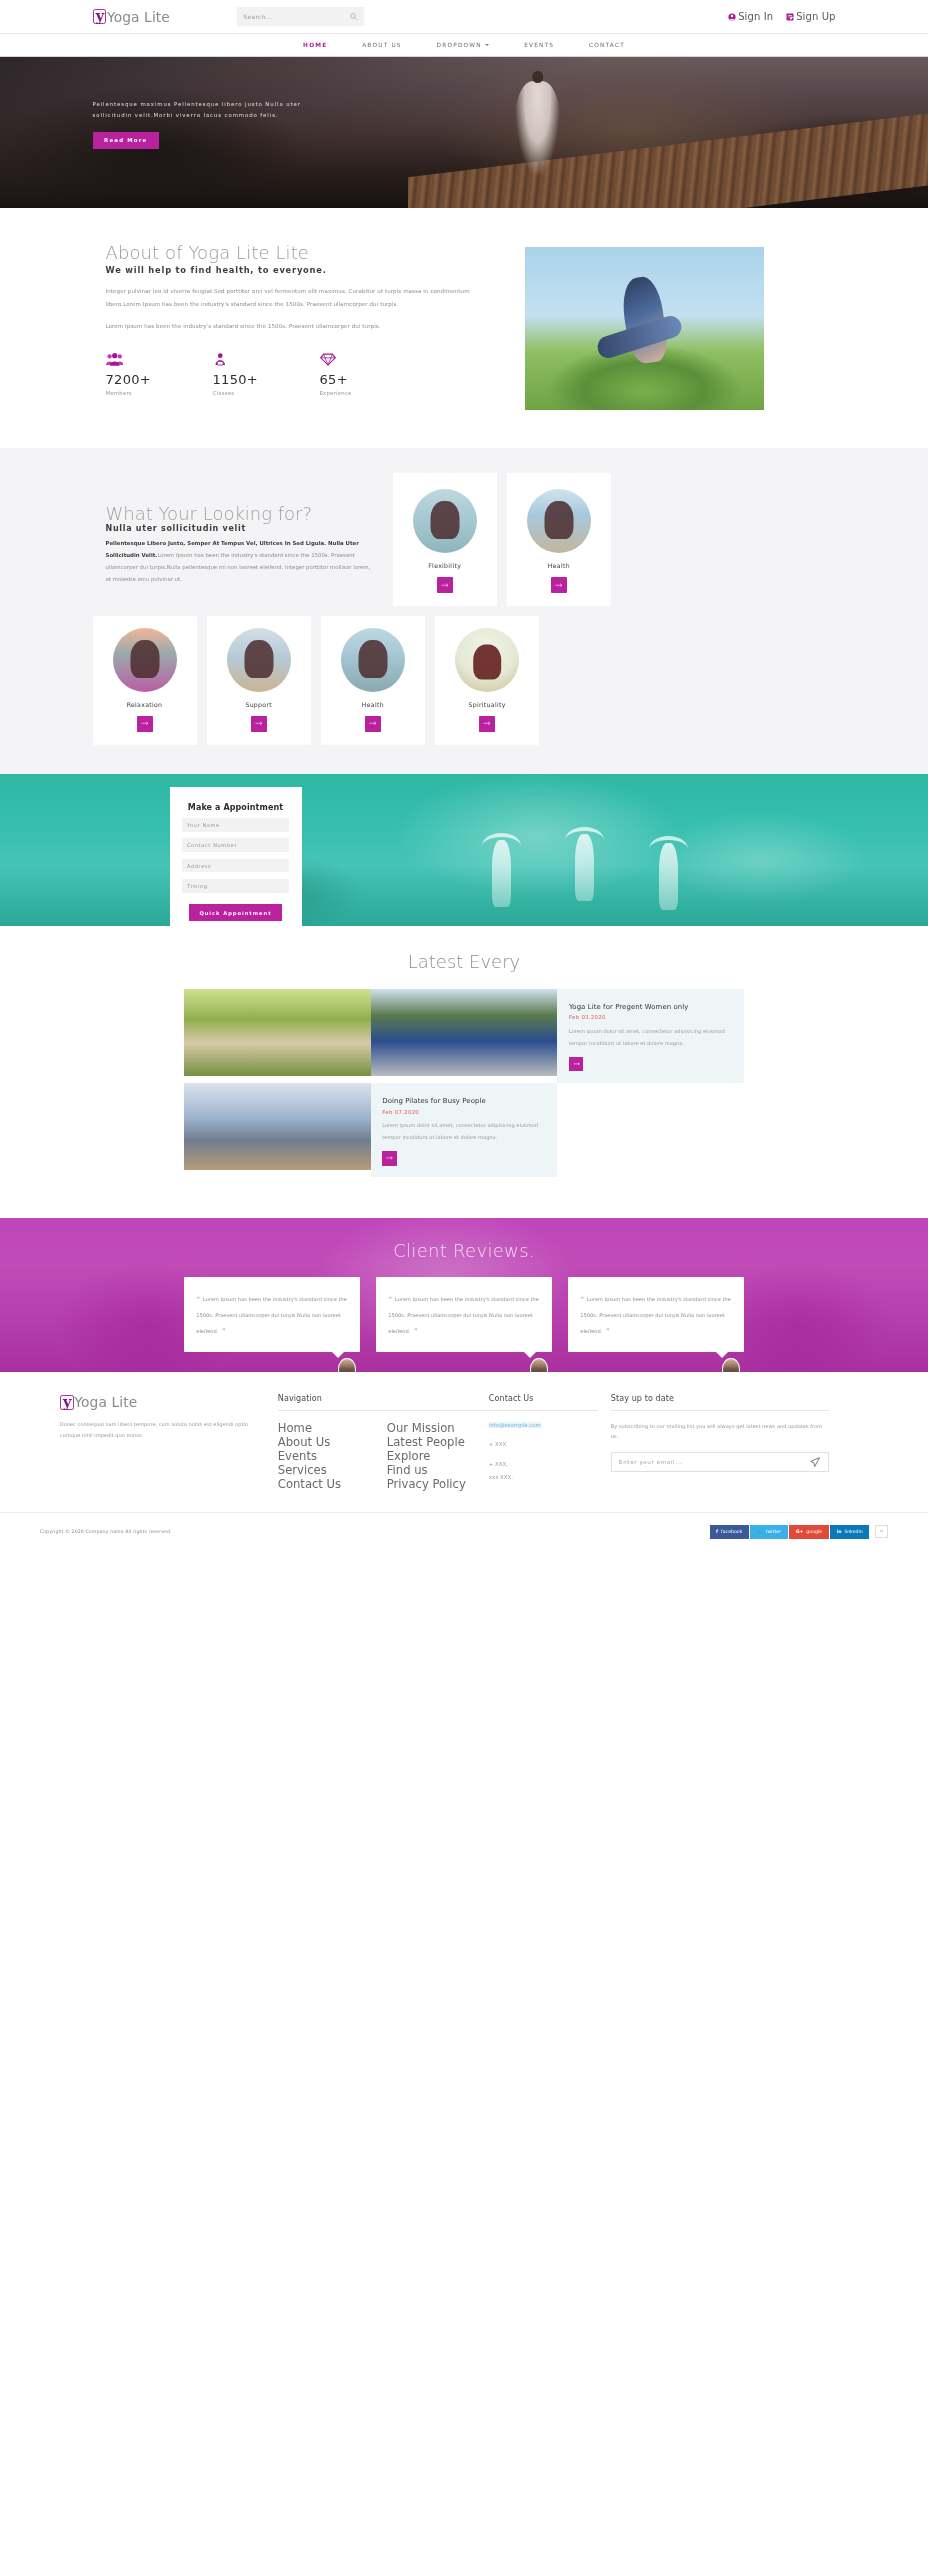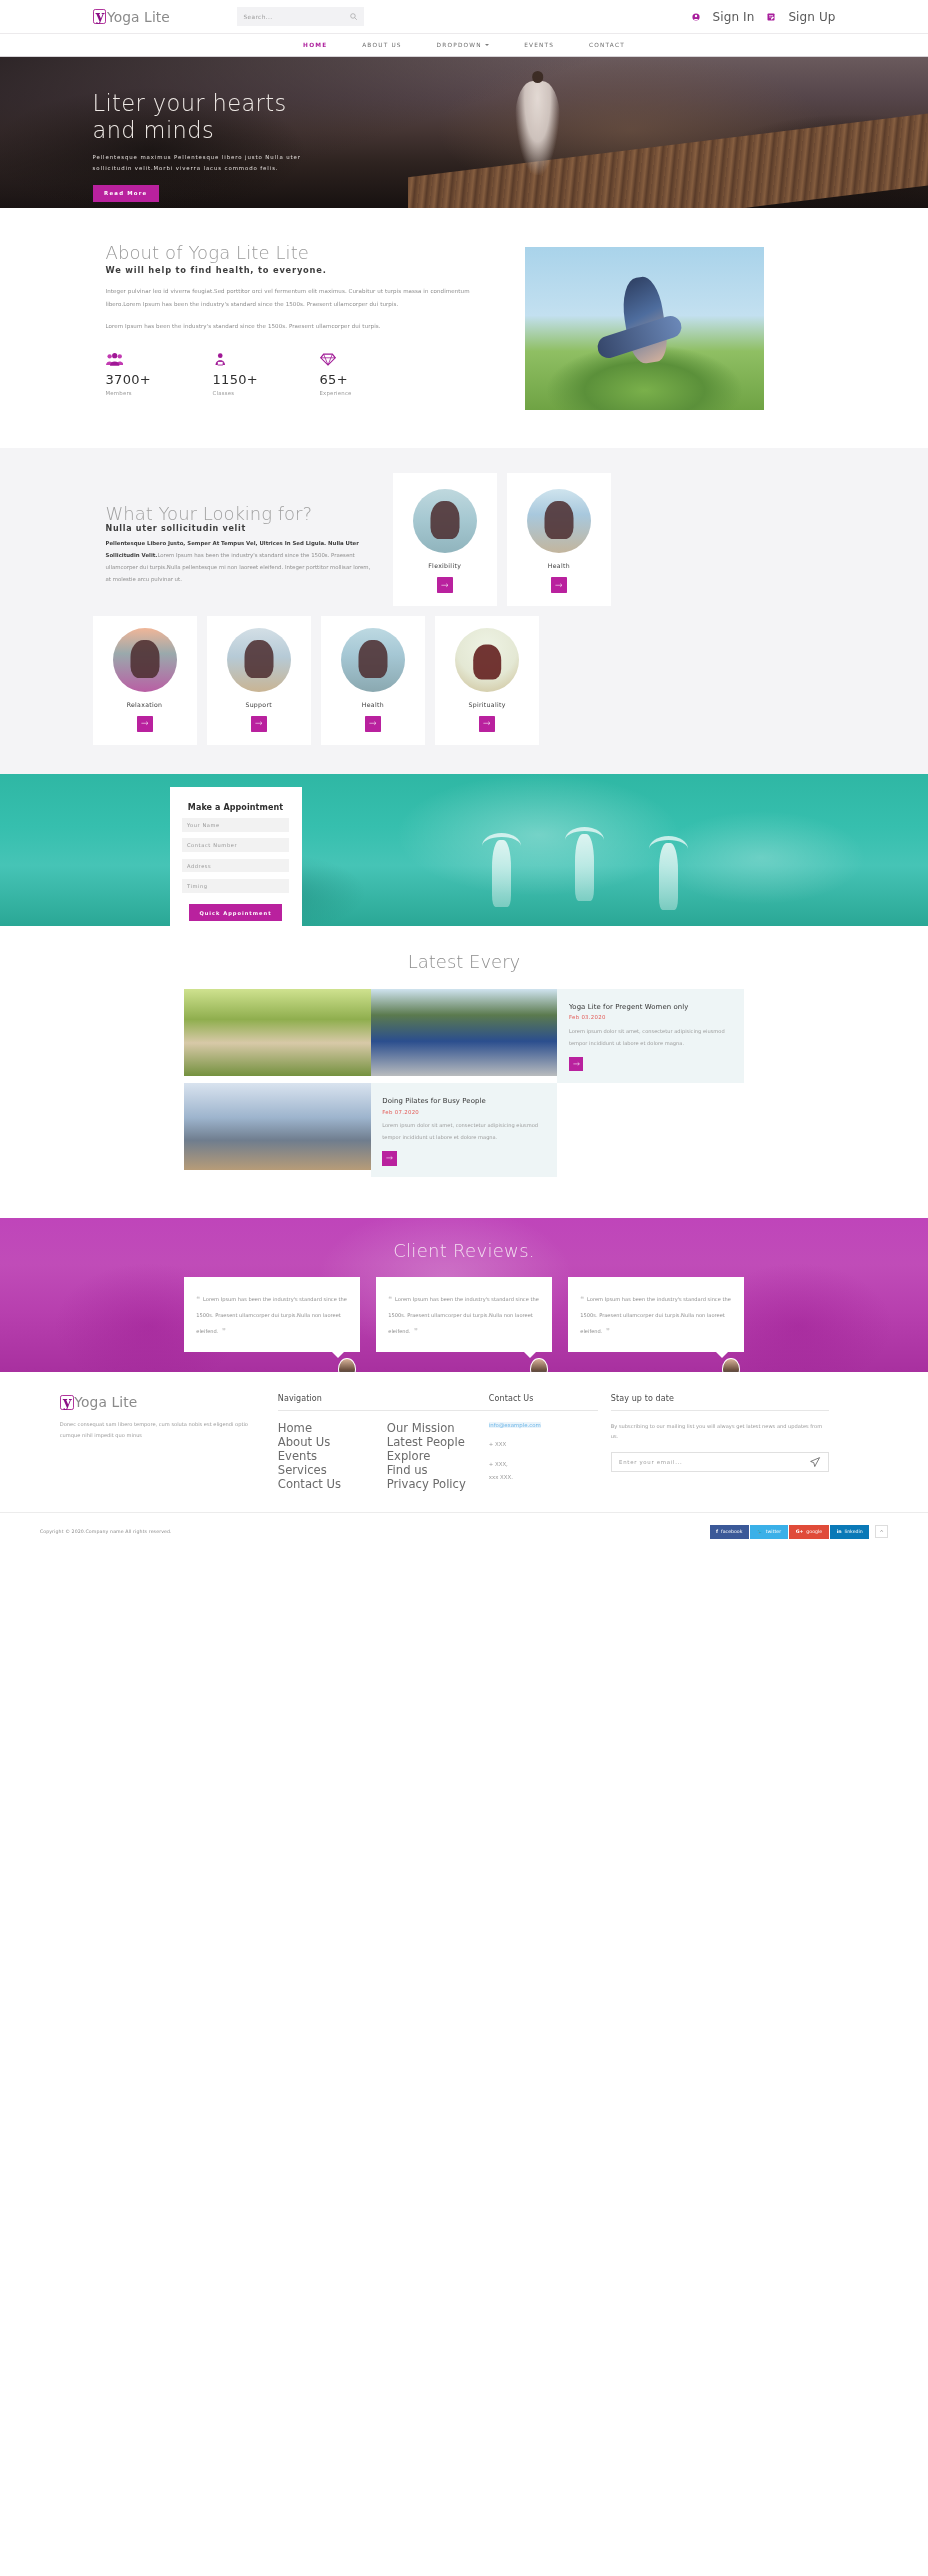--- a/index.html
+++ b/index.html
@@ -33,21 +33,21 @@
     display: flex; align-items: center; padding: 0 6.5px; position: relative;
   }
   .search-box input {
     border: 0; background: transparent; outline: none; flex: 1;
     font-size: 5.8px; letter-spacing: 0.4px; color: #8d8d8d;
     font-family: "DejaVu Sans", sans-serif;
   }
   .search-box input::placeholder { color: #9b9b9b; }
   .search-ico { width: 7.3px; height: 7.3px; opacity: .65; }
   .top-auth { margin-left: auto; display: flex; align-items: center; gap: 13px; }
-  .auth-link { display: flex; align-items: center; gap: 13px; font-size: 12px; color: #595959; letter-spacing: 0.1px; }
+  .auth-link { display: flex; align-items: center; gap: 2px; font-size: 10px; color: #595959; letter-spacing: 0.1px; }
   .auth-ico { width: 8px; height: 8px; display:inline-block; }
 
   
   .navbar { border-top: 0.7px solid #eceaec; border-bottom: 0.7px solid #d8d4d8; background:#fff; }
   .nav-inner { width: 743px; margin: 0 auto; display: flex; justify-content: center;
     align-items: center; height: 22px; gap: 0; }
   .nav-item {
     font-size: 5.8px; letter-spacing: 1.2px; color: #6e6e6e; padding: 0 17.4px;
     display: flex; align-items: center; gap: 3.6px; text-transform: uppercase;
   }
@@ -344,21 +344,20 @@
     <span class="nav-item">
         <span>CONTACT</span>
       </span>
   </div>
 </div>
 
 <section class="hero">
   <div class="hero-deck"></div>
   <div class="hero-figure"></div>
   <div class="hero-content">
-    <h1>Liter your hearts and minds</h1>
     <p>Pellentesque maximus Pellentesque libero justo Nulla uter sollicitudin velit.Morbi viverra lacus commodo felis.</p>
     <button class="btn-pink">Read More</button>
   </div>
 </section>
 
 <section class="about">
   <div class="about-inner">
     <div class="about-left">
       <h2 class="thin">About of Yoga Lite Lite</h2>
       <div class="about-sub">We will help to find health, to everyone.</div>
@@ -369,21 +368,21 @@
           <div class="stat-ico">
             <svg width="17.4" height="14.5" viewBox="0 0 24 20">
                 <circle cx="5" cy="6" r="3" fill="#c23bb2"></circle>
                 <circle cx="19" cy="6" r="3" fill="#c23bb2"></circle>
                 <circle cx="12" cy="5" r="3.6" fill="#a01896"></circle>
                 <path d="M0 18c0-3.5 3-5 5-5s5 1.5 5 5z" fill="#c23bb2"></path>
                 <path d="M14 18c0-3.5 3-5 5-5s5 1.5 5 5z" fill="#c23bb2"></path>
                 <path d="M5.5 19c0-4 3-6 6.5-6s6.5 2 6.5 6z" fill="#a01896"></path>
               </svg>
           </div>
-          <div class="stat-num">3700+</div>
+          <div class="stat-num">7200+</div>
           <div class="stat-lbl">Members</div>
         </div>
         <div class="stat">
           <div class="stat-ico">
             <svg width="14.5" height="14.5" viewBox="0 0 20 20">
                 <circle cx="10" cy="5" r="3.2" fill="#a01896"></circle>
                 <path d="M3.5 18c0-4 3-6.5 6.5-6.5s6.5 2.5 6.5 6.5z" fill="#a01896"></path>
                 <rect x="6" y="13" width="8" height="5" rx="1" fill="#fff"></rect>
                 <rect x="6" y="13" width="8" height="5" rx="1" fill="none" stroke="#a01896" stroke-width="1.2"></rect>
               </svg>

